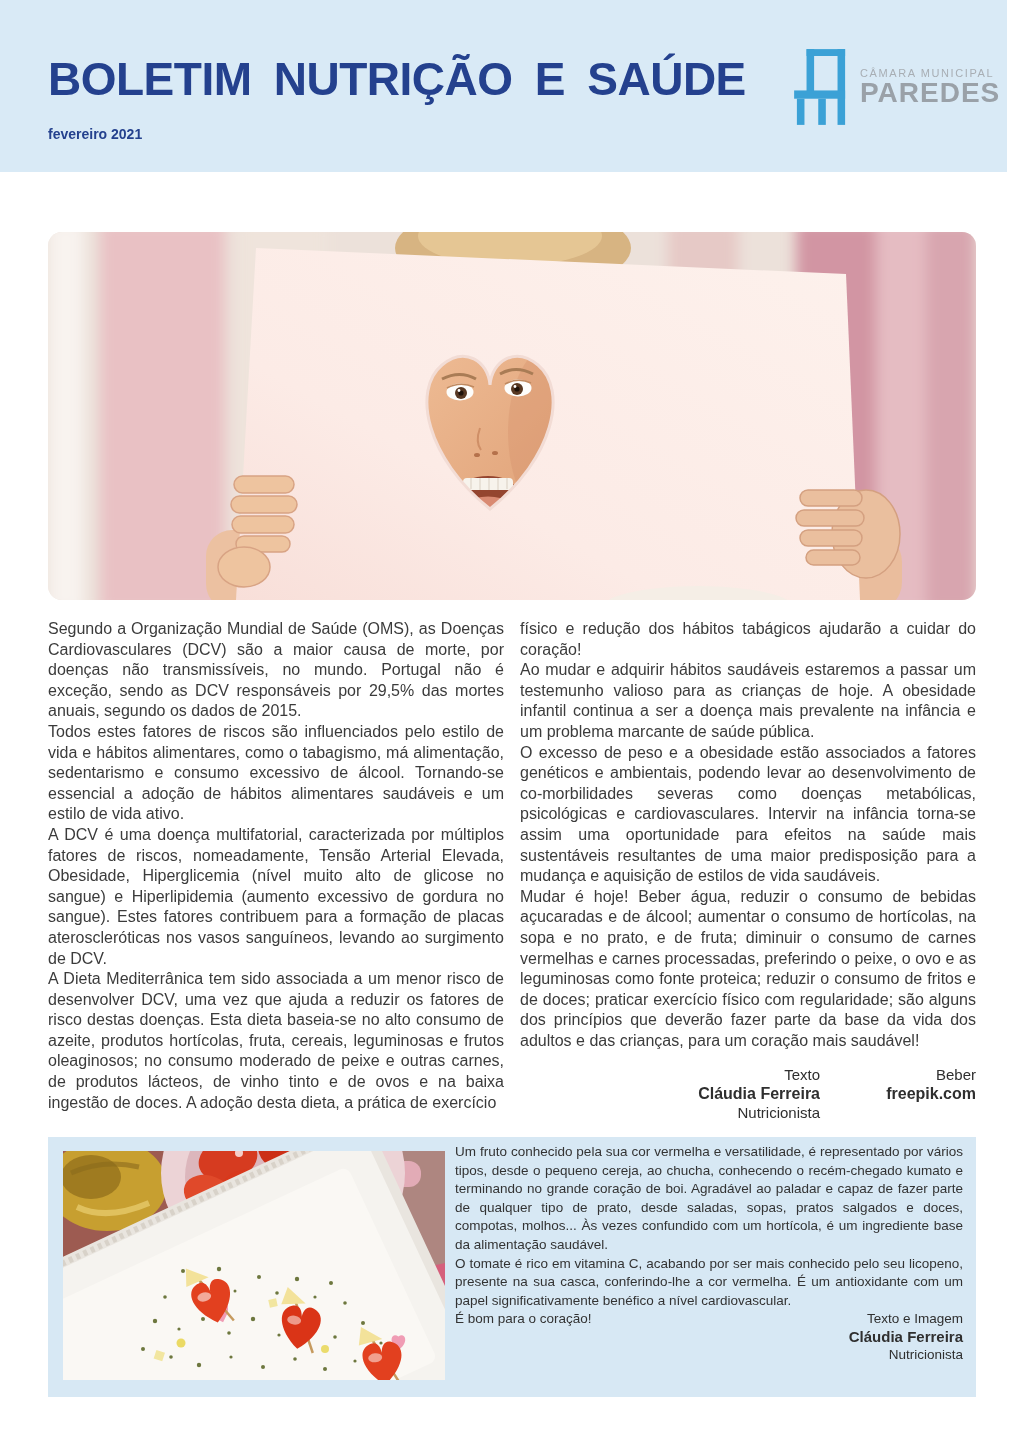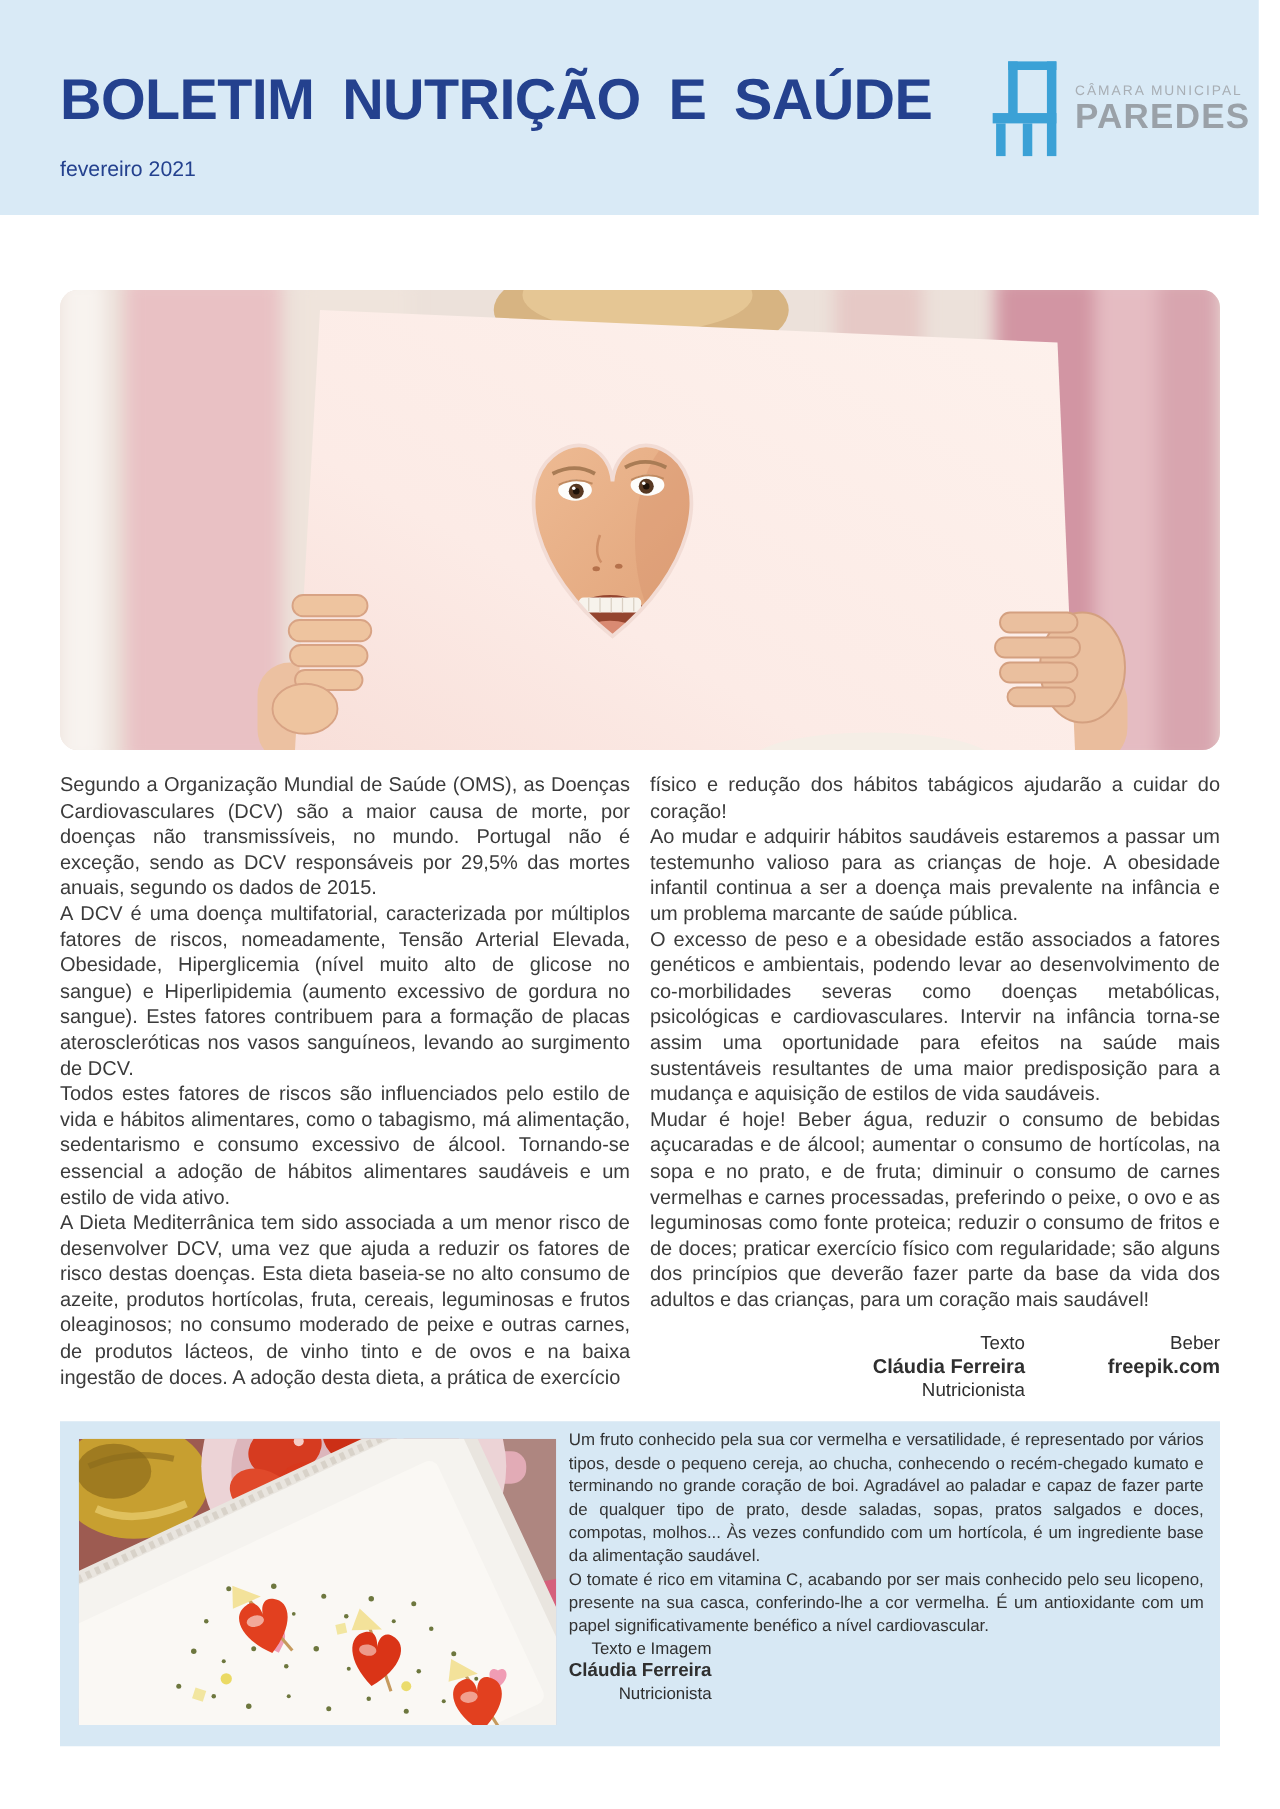--- a/index.html
+++ b/index.html
@@ -14,21 +14,21 @@
     position:absolute; left:0; top:0; width:1024px; height:172px;
     background:#d9eaf6;
   }
   .main-title {
     position:absolute; left:48px; top:52px;
     font-size:46px; font-weight:bold; color:#24418e;
     letter-spacing:-0.5px; word-spacing:10px; white-space:nowrap;
   }
   .issue-date {
     position:absolute; left:48px; top:126px;
-    font-size:17px; font-weight:normal; color:#24418e;
+    font-size:14px; font-weight:bold; color:#24418e;
   }
   .logo-wrap { position:absolute; left:790px; top:36px; width:210px; height:102px; display:flex; align-items:center; }
   .logo-chair { width:62px; height:98px; flex:0 0 auto; }
   .logo-text { margin-left:8px; }
   .logo-line1 { font-size:11px; letter-spacing:1.6px; color:#a8aeb4; white-space:nowrap; }
   .logo-line2 { font-size:28px; font-weight:bold; letter-spacing:1px; color:#9aa1a8; line-height:1.0; }
   
   .section-title {
     position:absolute; left:48px; top:186px;
     font-size:30px; font-weight:400; color:#3d5c9a;
@@ -183,22 +183,22 @@
         <rect x="758" y="318" width="54" height="15" rx="7.5"></rect>
       </g>
 
       <ellipse cx="650" cy="376" rx="96" ry="22" fill="#f5eee6"></ellipse>
     </svg>
   </div>
 
   <div class="article">
     <div class="col">
       <p>Segundo a Organização Mundial de Saúde (OMS), as Doenças Cardiovasculares (DCV) são a maior causa de morte, por doenças não transmissíveis, no mundo. Portugal não é exceção, sendo as DCV responsáveis por 29,5% das mortes anuais, segundo os dados de 2015.</p>
+      <p>Todos estes fatores de riscos são influenciados pelo estilo de vida e hábitos alimentares, como o tabagismo, má alimentação, sedentarismo e consumo excessivo de álcool. Tornando-se essencial a adoção de hábitos alimentares saudáveis e um estilo de vida ativo.</p>
       <p>A DCV é uma doença multifatorial, caracterizada por múltiplos fatores de riscos, nomeadamente, Tensão Arterial Elevada, Obesidade, Hiperglicemia (nível muito alto de glicose no sangue) e Hiperlipidemia (aumento excessivo de gordura no sangue). Estes fatores contribuem para a formação de placas ateroscleróticas nos vasos sanguíneos, levando ao surgimento de DCV.</p>
-      <p>Todos estes fatores de riscos são influenciados pelo estilo de vida e hábitos alimentares, como o tabagismo, má alimentação, sedentarismo e consumo excessivo de álcool. Tornando-se essencial a adoção de hábitos alimentares saudáveis e um estilo de vida ativo.</p>
       <p>A Dieta Mediterrânica tem sido associada a um menor risco de desenvolver DCV, uma vez que ajuda a reduzir os fatores de risco destas doenças. Esta dieta baseia-se no alto consumo de azeite, produtos hortícolas, fruta, cereais, leguminosas e frutos oleaginosos; no consumo moderado de peixe e outras carnes, de produtos lácteos, de vinho tinto e de ovos e na baixa ingestão de doces. A adoção desta dieta, a prática de exercício</p>
     </div>
     <div class="col">
       <p>físico e redução dos hábitos tabágicos ajudarão a cuidar do coração!</p>
       <p>Ao mudar e adquirir hábitos saudáveis estaremos a passar um testemunho valioso para as crianças de hoje. A obesidade infantil continua a ser a doença mais prevalente na infância e um problema marcante de saúde pública.</p>
       <p>O excesso de peso e a obesidade estão associados a fatores genéticos e ambientais, podendo levar ao desenvolvimento de co-morbilidades severas como doenças metabólicas, psicológicas e cardiovasculares. Intervir na infância torna-se assim uma oportunidade para efeitos na saúde mais sustentáveis resultantes de uma maior predisposição para a mudança e aquisição de estilos de vida saudáveis.</p>
       <p>Mudar é hoje! Beber água, reduzir o consumo de bebidas açucaradas e de álcool; aumentar o consumo de hortícolas, na sopa e no prato, e de fruta; diminuir o consumo de carnes vermelhas e carnes processadas, preferindo o peixe, o ovo e as leguminosas como fonte proteica; reduzir o consumo de fritos e de doces; praticar exercício físico com regularidade; são alguns dos princípios que deverão fazer parte da base da vida dos adultos e das crianças, para um coração mais saudável!</p>
       <div class="credits-row">
         <div class="credit-block credit-left">
           <div>Texto</div>
@@ -323,20 +323,21 @@
             <ellipse cx="-7" cy="-8" rx="7" ry="4.5" fill="#ffffff" opacity="0.5"></ellipse>
           </g>
         </g>
       </svg>
     </div>
 
     <div class="tomato-content">
       <p>Um fruto conhecido pela sua cor vermelha e versatilidade, é representado por vários tipos, desde o pequeno cereja, ao chucha, conhecendo o recém-chegado kumato e terminando no grande coração de boi. Agradável ao paladar e capaz de fazer parte de qualquer tipo de prato, desde saladas, sopas, pratos salgados e doces, compotas, molhos... Às vezes confundido com um hortícola, é um ingrediente base da alimentação saudável.</p>
       <p>O tomate é rico em vitamina C, acabando por ser mais conhecido pelo seu licopeno, presente na sua casca, conferindo-lhe a cor vermelha. É um antioxidante com um papel significativamente benéfico a nível cardiovascular.</p>
       <div class="tomato-footer">
+        <div class="tomato-closing">É bom para o coração!</div>
         <div class="tomato-credits">
           <div>Texto  e Imagem</div>
           <div class="name">Cláudia Ferreira</div>
           <div>Nutricionista</div>
         </div>
       </div>
     </div>
   </div>
 
 </div>

